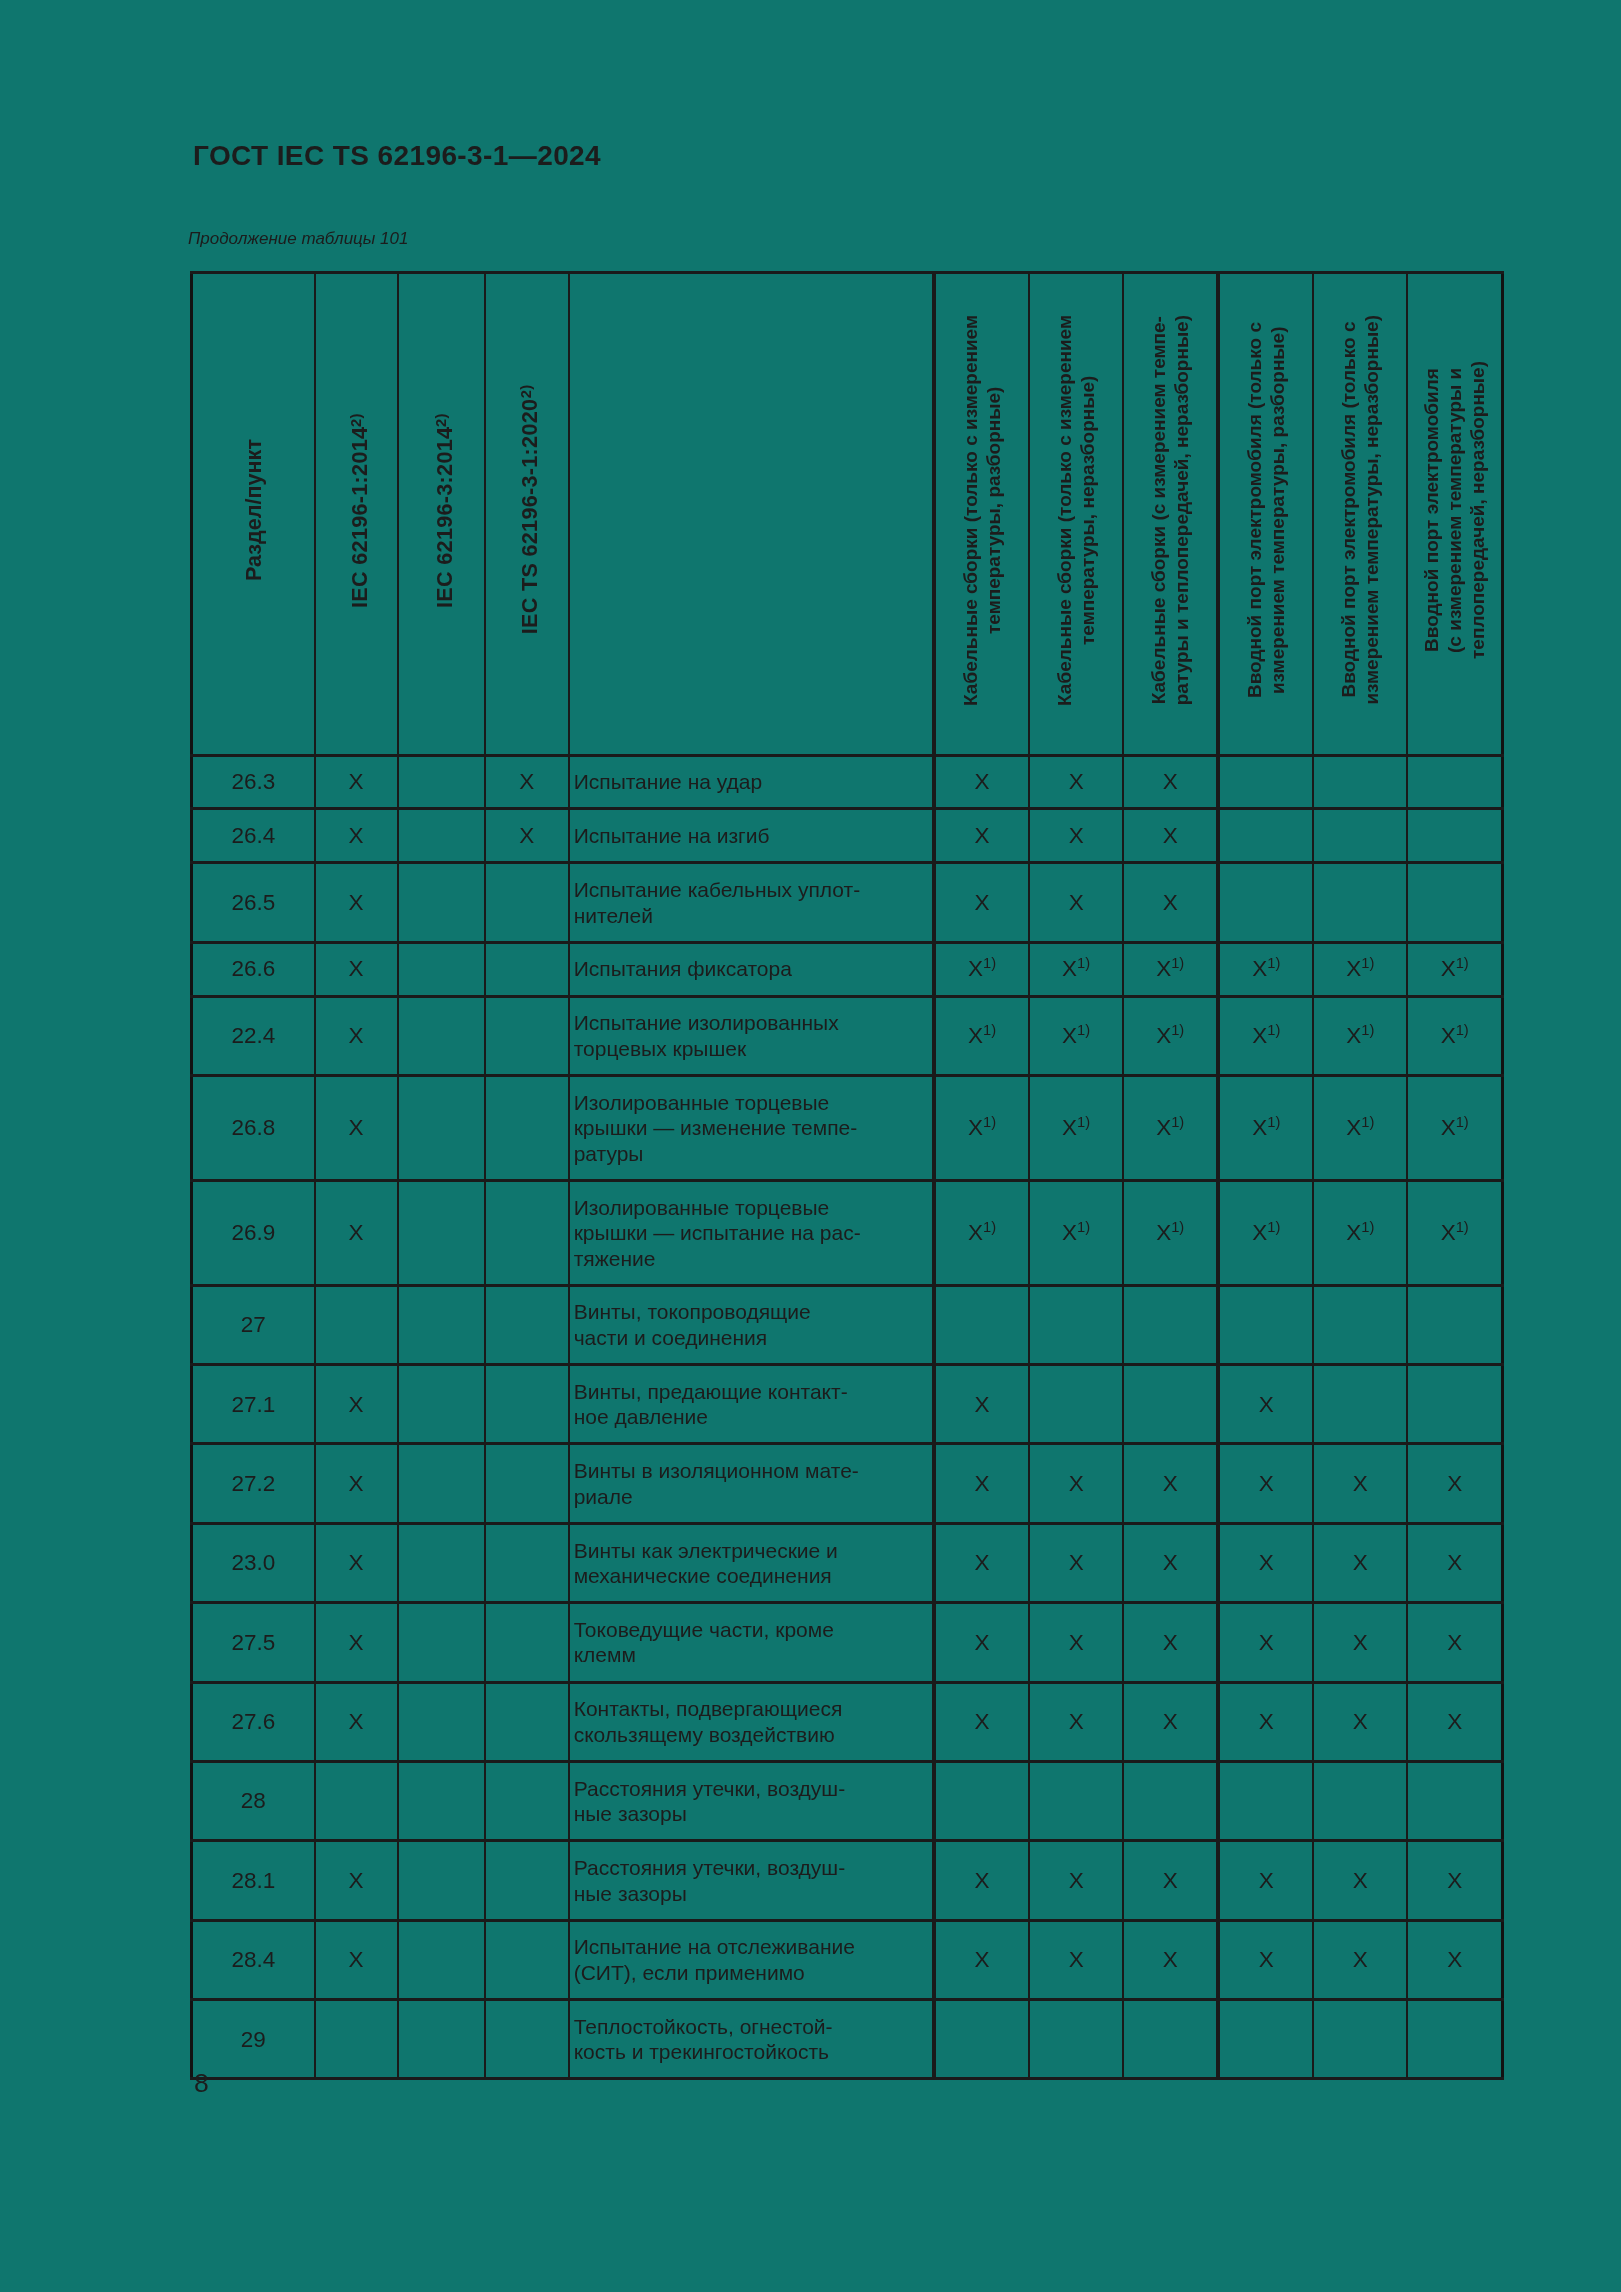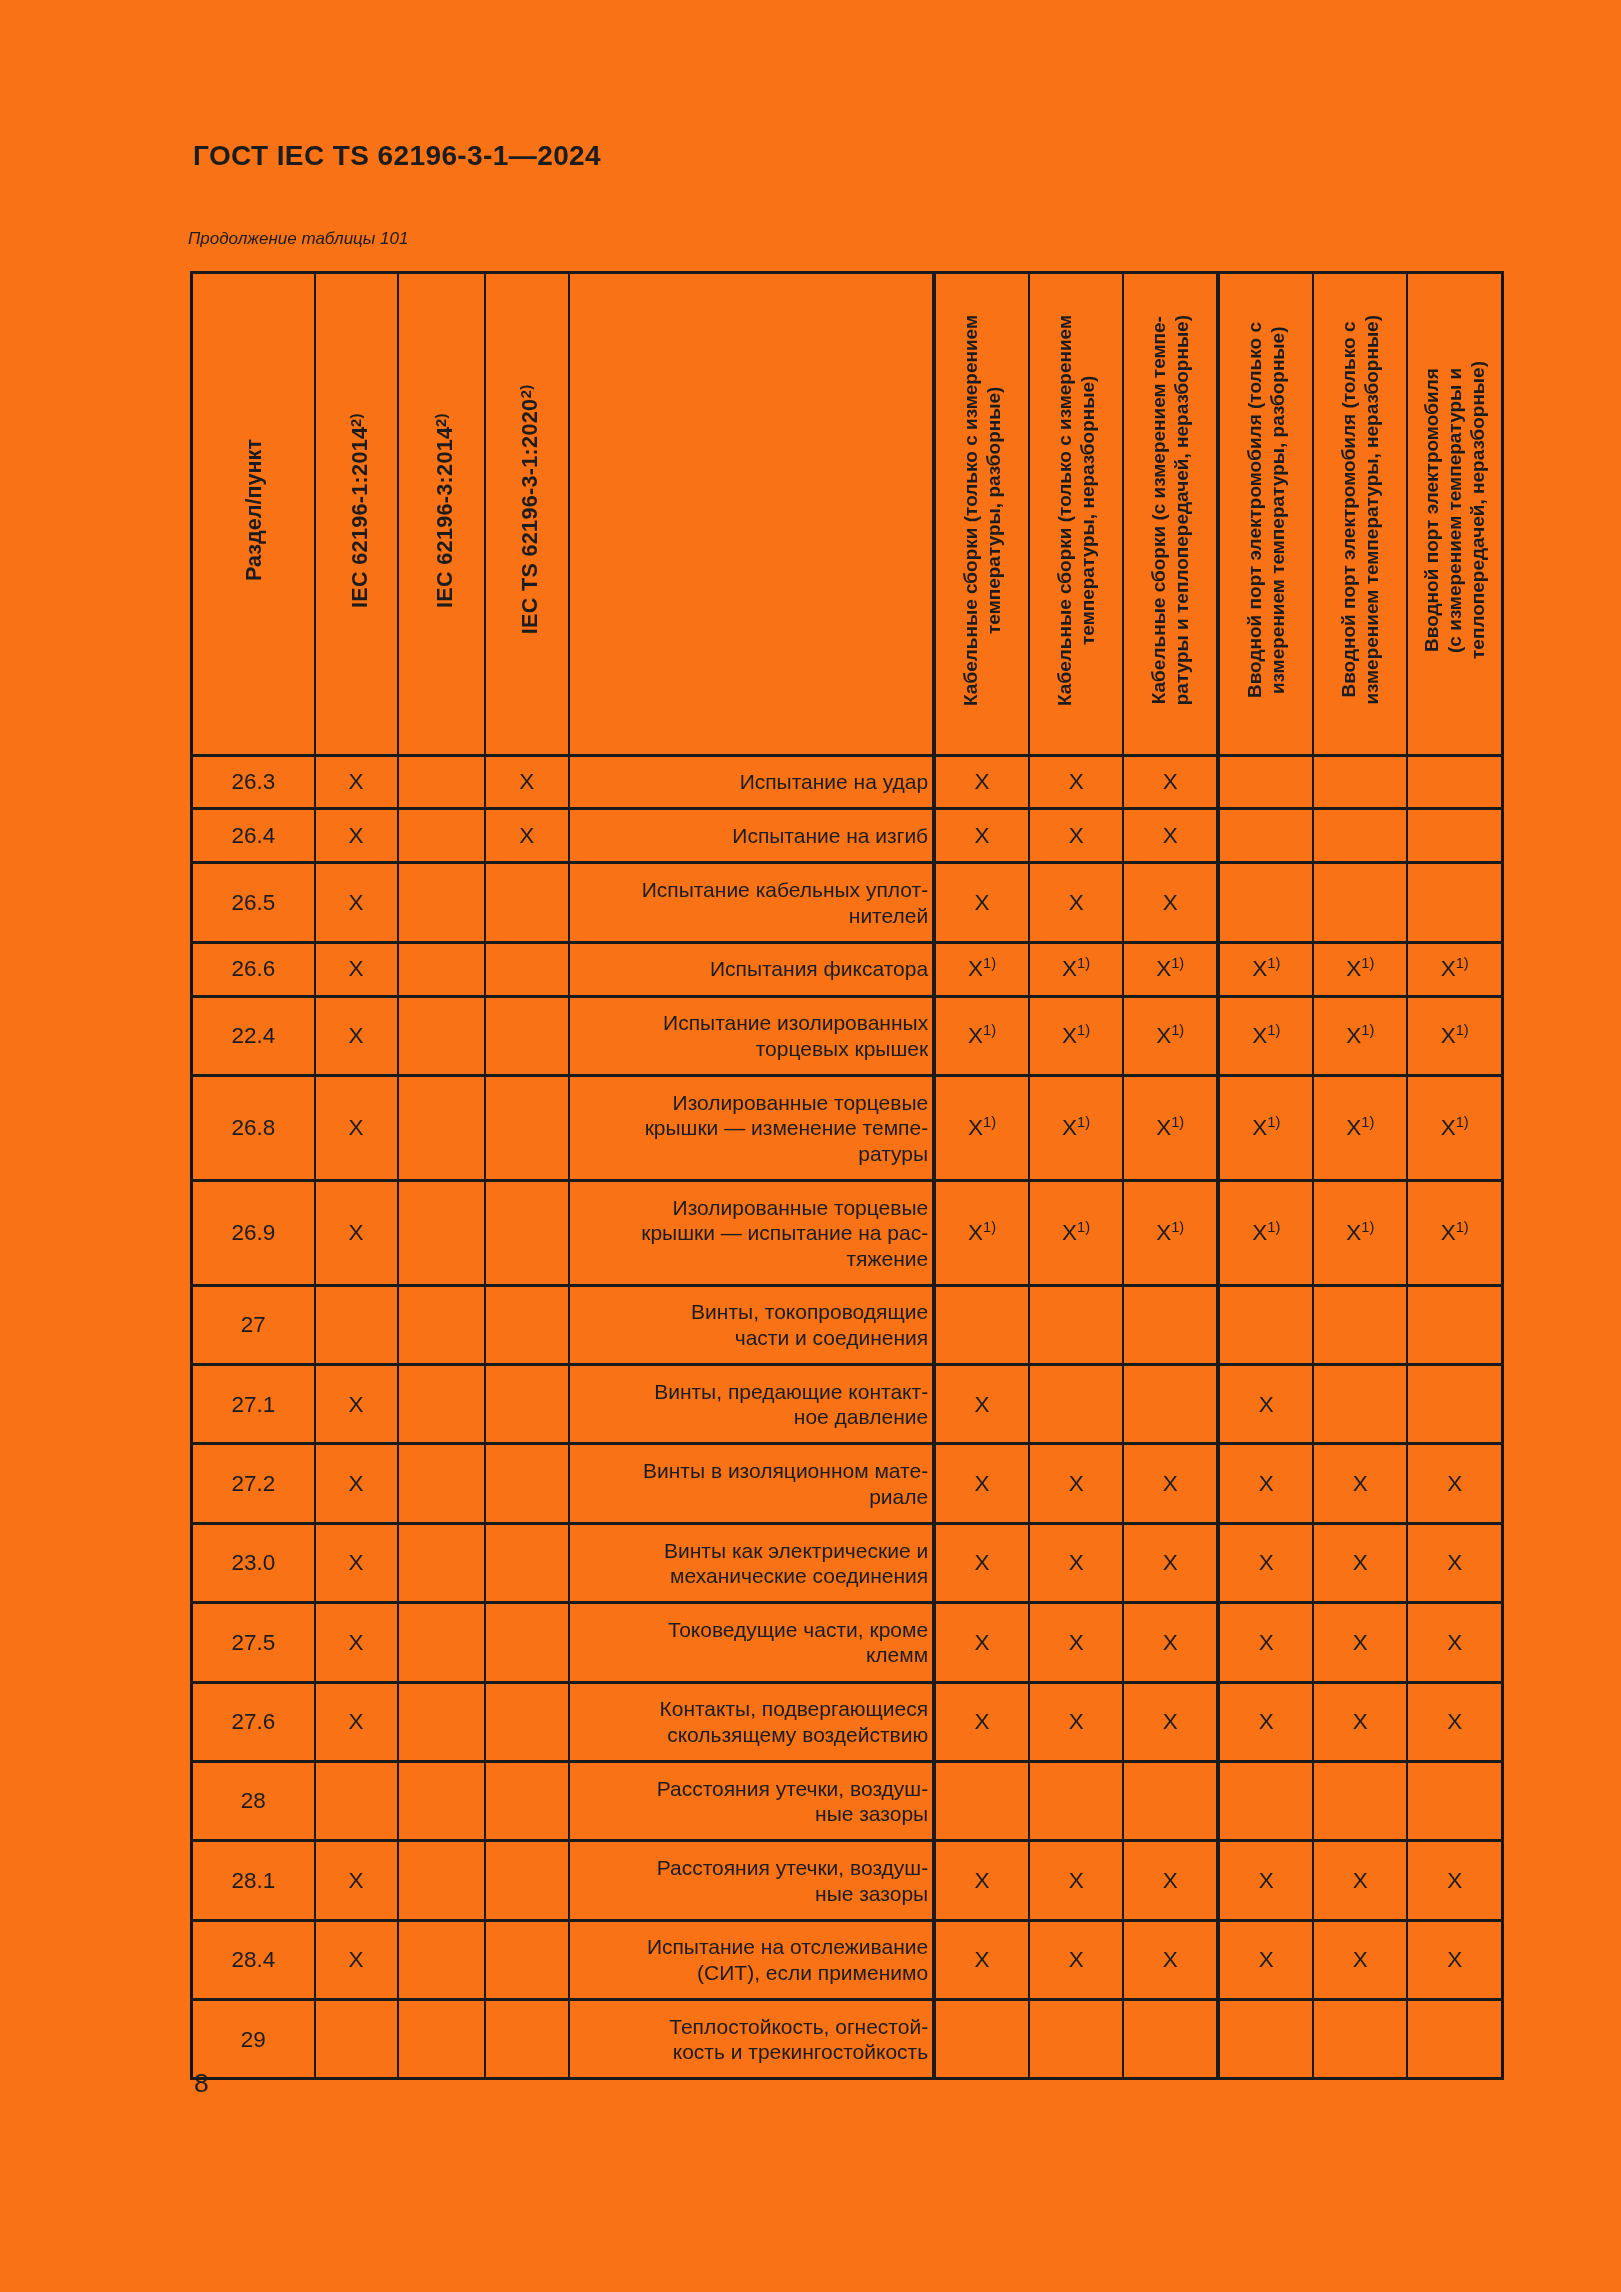--- a/index.html
+++ b/index.html
@@ -1,19 +1,19 @@
 <!DOCTYPE html>
 <html><head>
 <meta charset="utf-8">
 <style>
   html,body{margin:0;padding:0;background:#e8e8e8;}
   .page{
     position:relative;
     width:1621px;height:2293px;
-    background:#f97316;
+    background:#0f766e;
     font-family:"Liberation Sans", sans-serif;
     color:#1c1c1c;
     overflow:hidden;
   }
   .doc-header{
     position:absolute;left:193px;top:140px;
     font-size:28px;font-weight:bold;letter-spacing:0.4px;
   }
   .table-caption{
     position:absolute;left:188px;top:229px;
@@ -51,21 +51,21 @@
   .h-mark .vert{font-size:19px;line-height:23px;}
   .vsup{
     font-size:.68em;
     display:inline-block;
     transform:translateX(-3.9px);
   }
   td.c-sec{text-align:center;font-size:22.5px;}
   td.c-mark{text-align:center;font-size:22.5px;}
   td.c-mark sup{font-size:14.7px;line-height:0;}
   td.c-test{
-    text-align:right;
+    text-align:left;
     font-size:21px;
     padding:12.7px 9.8px 12.7px 20.6px;
     white-space:pre-line;
   }
   .page-number{
     position:absolute;left:194px;top:2068px;
     font-size:26.5px;
   }
 </style>
 </head>

